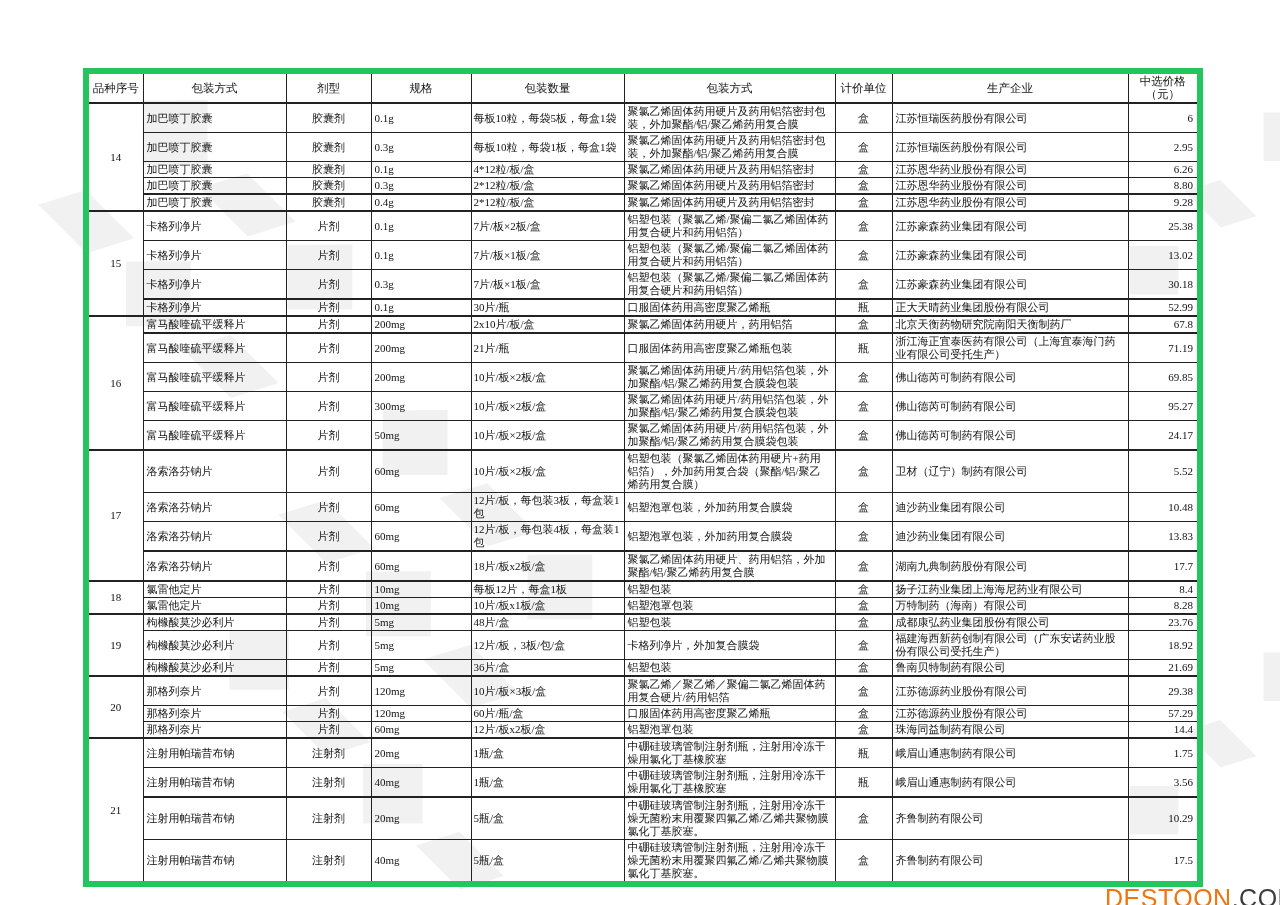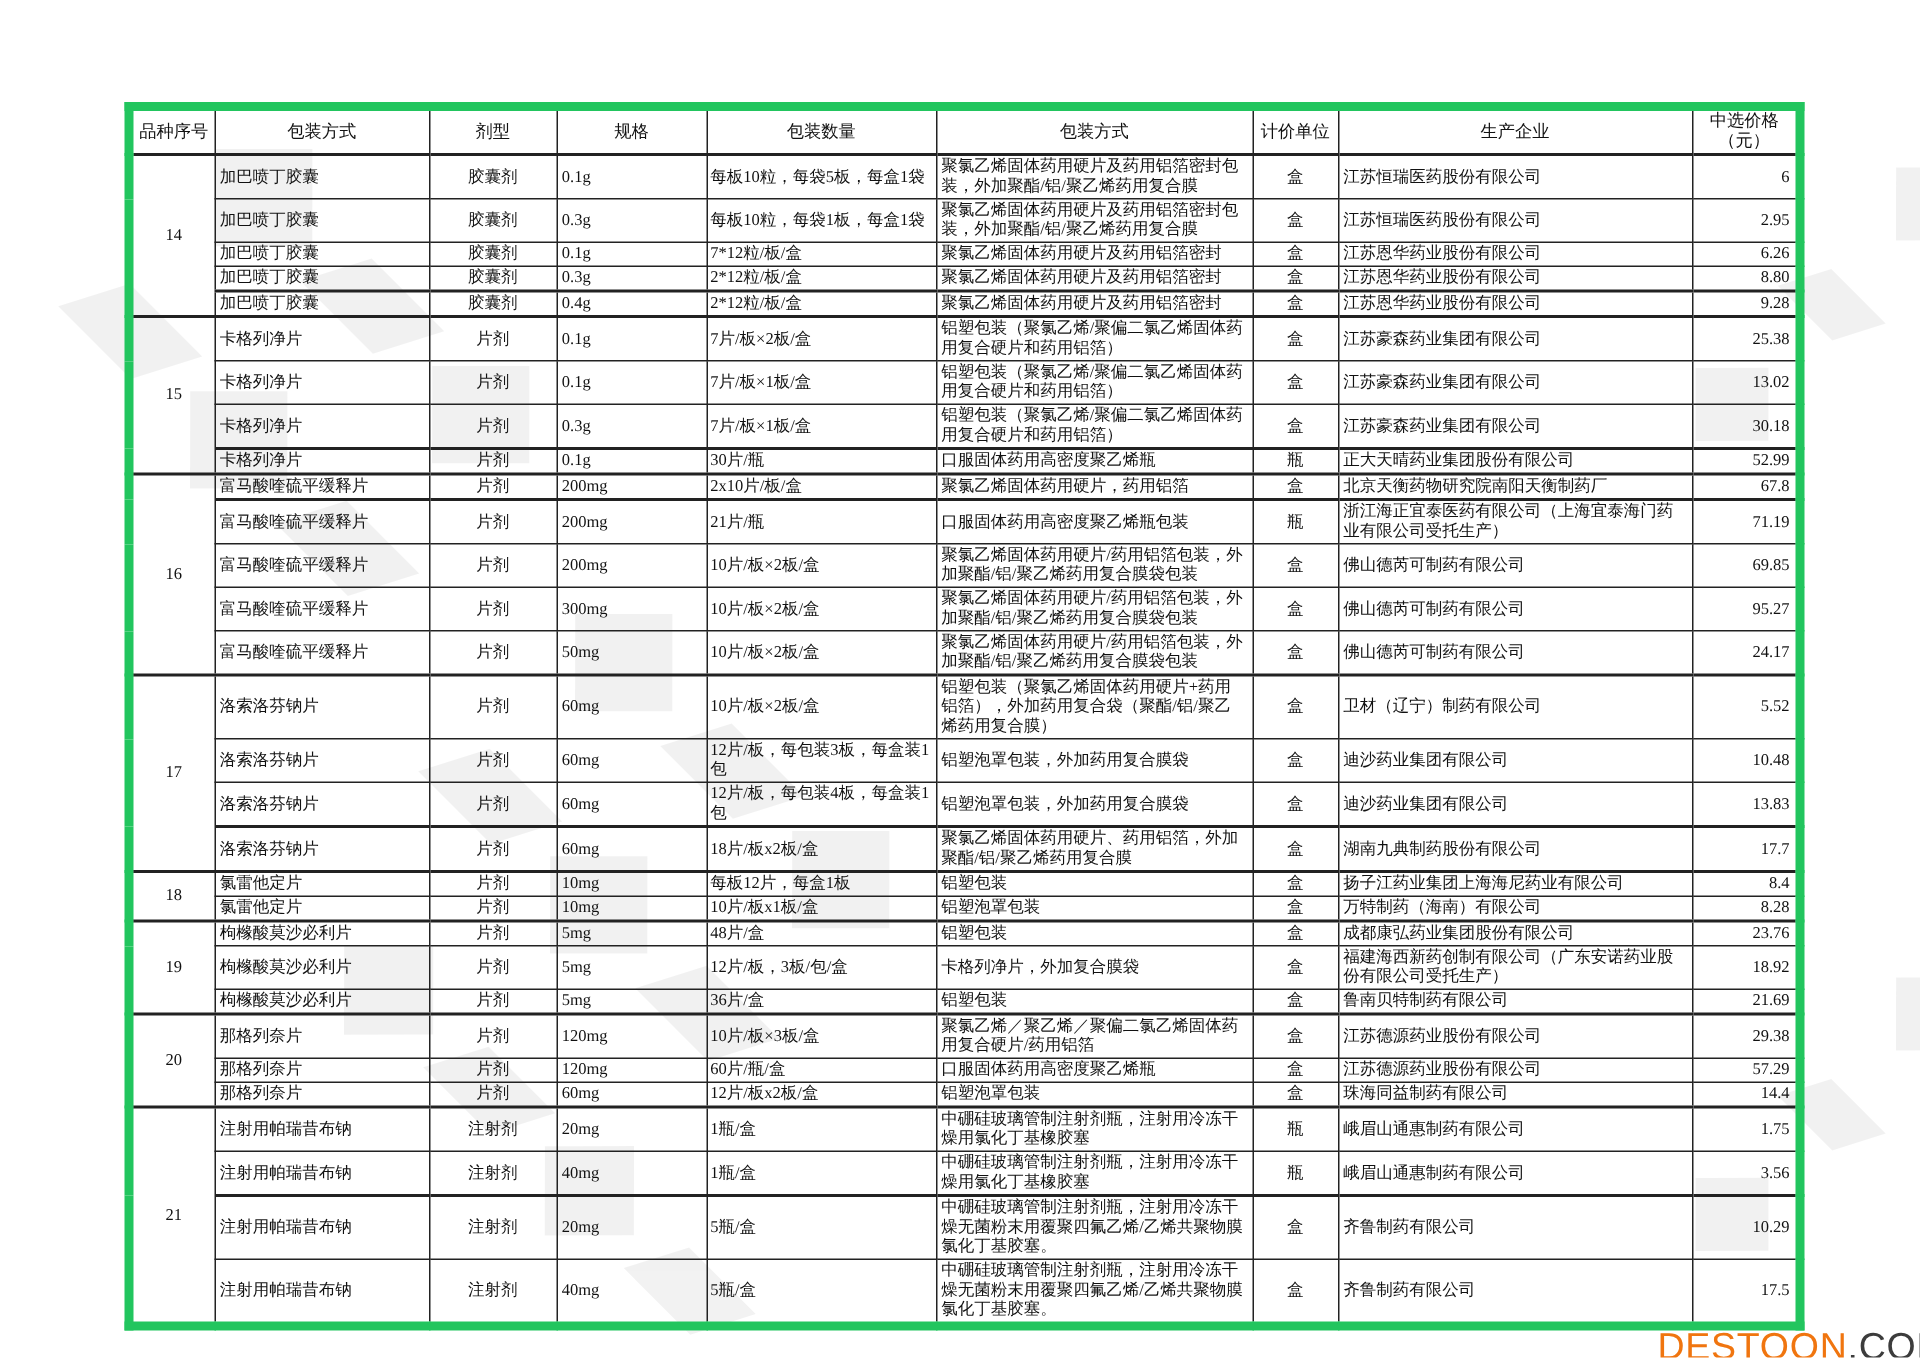--- a/index.html
+++ b/index.html
@@ -96,21 +96,21 @@
         <td class="l qty">每板10粒，每袋1板，每盒1袋</td>
         <td class="l">聚氯乙烯固体药用硬片及药用铝箔密封包装，外加聚酯/铝/聚乙烯药用复合膜</td>
         <td class="c">盒</td>
         <td class="l">江苏恒瑞医药股份有限公司</td>
         <td class="r price">2.95</td>
       </tr>
       <tr>
         <td class="l">加巴喷丁胶囊</td>
         <td class="c">胶囊剂</td>
         <td class="l">0.1g</td>
-        <td class="l qty">7*12粒/板/盒</td>
+        <td class="l qty">4*12粒/板/盒</td>
         <td class="l">聚氯乙烯固体药用硬片及药用铝箔密封</td>
         <td class="c">盒</td>
         <td class="l">江苏恩华药业股份有限公司</td>
         <td class="r price">6.26</td>
       </tr>
       <tr class="thick-below">
         <td class="l">加巴喷丁胶囊</td>
         <td class="c">胶囊剂</td>
         <td class="l">0.3g</td>
         <td class="l qty">2*12粒/板/盒</td>

